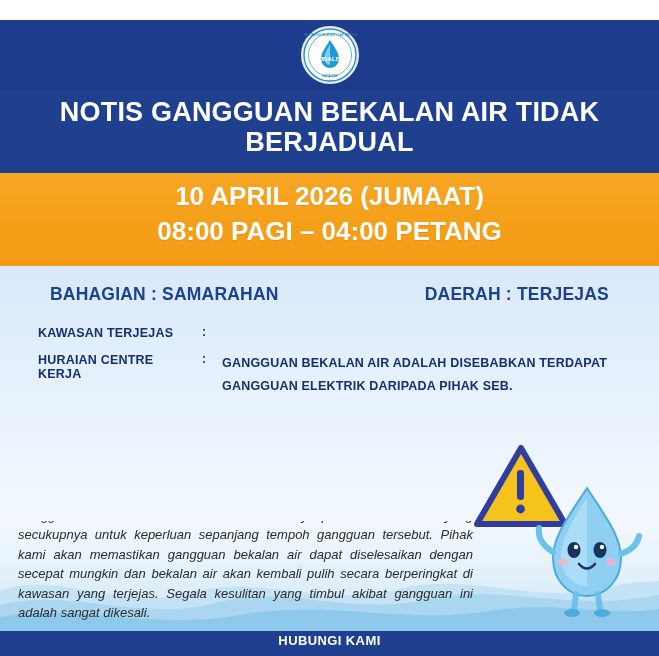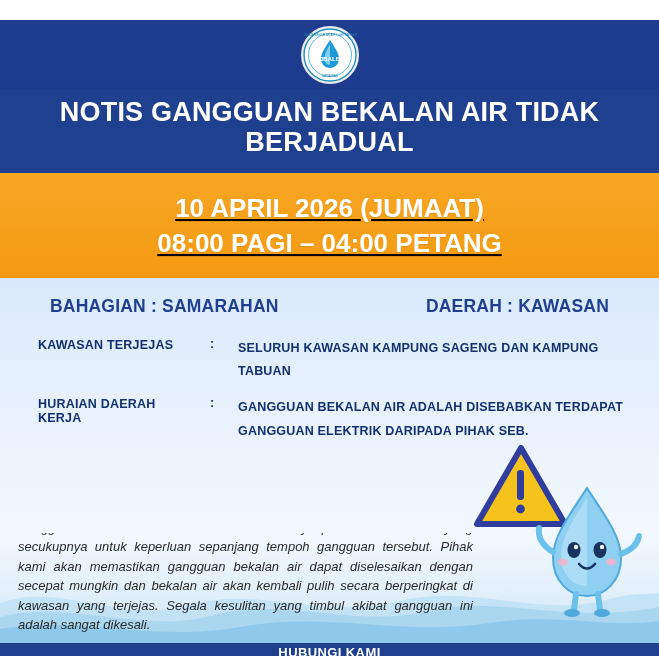--- a/index.html
+++ b/index.html
@@ -54,22 +54,21 @@
     font-weight: bold;
     letter-spacing: 0.2px;
     line-height: 1.1;
   }
 
   
   .date-band {
     background: #f6a11d;
     background: linear-gradient(180deg,#f7a623 0%, #f49a12 100%);
     text-align: center;
-    padding: 18px 0 16px 0;
-    text-decoration: underline;
+    padding: 6px 0 16px 0;
   }
   .date-band .date-line {
     color: #ffffff;
     font-size: 26px;
     font-weight: bold;
     line-height: 1.35;
     text-shadow: 0 1px 0 rgba(0,0,0,.08);
   }
 
   
@@ -89,21 +88,21 @@
   .region-row .region {
     color: #1f3f8f;
     font-size: 17.5px;
     font-weight: bold;
     letter-spacing: .2px;
   }
   .field {
     display: flex;
     align-items: flex-start;
     padding: 6px 0 6px 12px;
-    gap: 12px;
+    gap: 4px;
   }
   .field .label {
     width: 160px;
     flex: 0 0 160px;
     color: #14306e;
     font-size: 12.5px;
     font-weight: bold;
     letter-spacing: .2px;
     padding-top: 1px;
   }
@@ -226,31 +225,30 @@
   </div>
 
   <div class="date-band">
     <div class="date-line">10 APRIL 2026 (JUMAAT)</div>
     <div class="date-line">08:00 PAGI – 04:00 PETANG</div>
   </div>
 
   <div class="info">
     <div class="region-row">
       <div class="region">BAHAGIAN : SAMARAHAN</div>
-      <div class="region">DAERAH : KAWASAN</div>
+      <div class="region">DAERAH : TERJEJAS</div>
     </div>
 
     <div class="field">
       <div class="label">KAWASAN TERJEJAS</div>
       <div class="colon">:</div>
-      <div class="value">SELURUH KAWASAN KAMPUNG SAGENG DAN KAMPUNG TABUAN</div>
     </div>
 
     <div class="field">
-      <div class="label">HURAIAN DAERAH KERJA</div>
+      <div class="label">HURAIAN CENTRE KERJA</div>
       <div class="colon">:</div>
       <div class="value">GANGGUAN BEKALAN AIR ADALAH DISEBABKAN TERDAPAT GANGGUAN ELEKTRIK DARIPADA PIHAK SEB.</div>
     </div>
   </div>
 
   <div class="water">
     <svg class="wave" viewBox="0 0 659 80" preserveAspectRatio="none">
       <path d="M0,40 C60,18 120,62 190,42 C260,22 320,58 400,38 C470,20 540,56 610,36 C635,29 650,32 659,30 L659,80 L0,80 Z" fill="#bfe0f4" opacity="0.85"></path>
       <path d="M0,54 C70,36 140,72 215,52 C290,33 350,66 430,48 C500,32 570,62 659,44 L659,80 L0,80 Z" fill="#a7d5ef" opacity="0.9"></path>
       <path d="M0,66 C80,52 150,80 240,64 C330,48 400,74 490,60 C560,49 610,66 659,58 L659,80 L0,80 Z" fill="#8ec8ea"></path>

